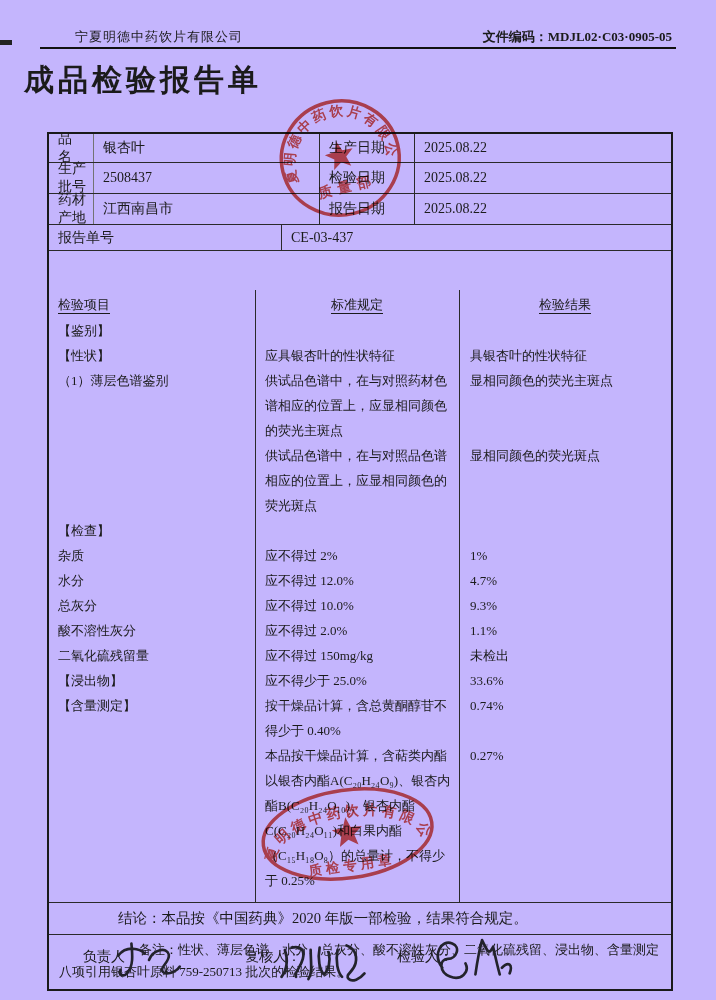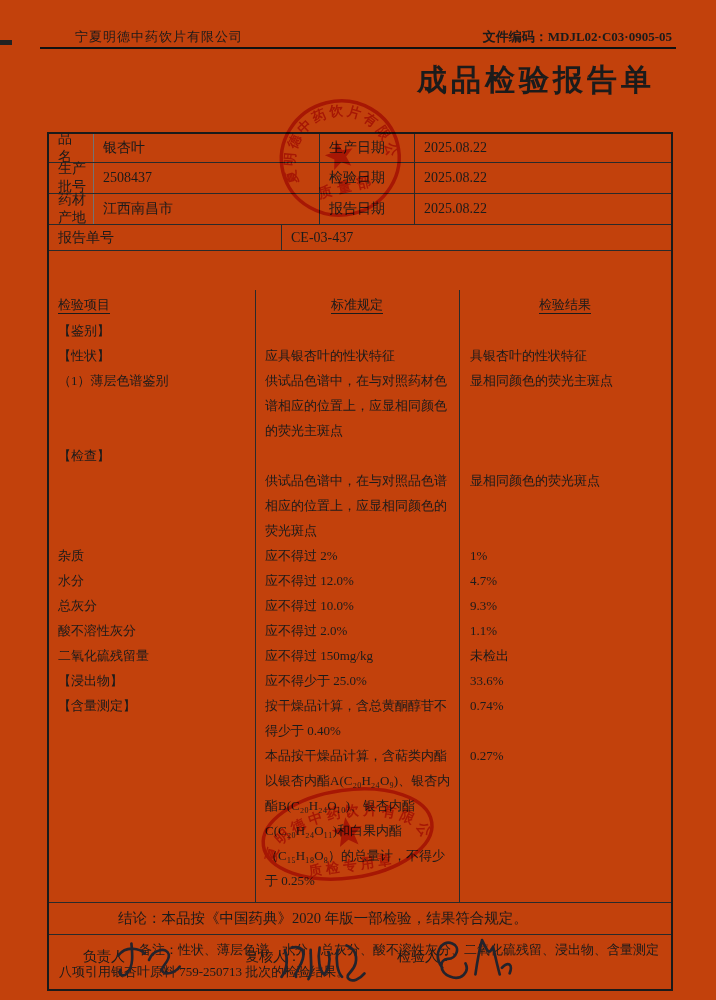--- a/index.html
+++ b/index.html
@@ -1,25 +1,25 @@
 <!DOCTYPE html>
 <html><head>
 <meta charset="utf-8">
 <style>
   html,body{margin:0;padding:0;background:#e8e8e8;}
   .page{
-    position:relative;width:716px;height:1000px;background:#c2410c;
+    position:relative;width:716px;height:1000px;background:#c4b5fd;
     font-family:"Liberation Serif","DejaVu Serif",serif;color:#1b1b1b;overflow:hidden;
   }
   .hdr-left{position:absolute;left:75px;top:28px;font-size:13px;letter-spacing:1px;}
   .hdr-right{position:absolute;right:44px;top:28px;font-size:13px;font-weight:bold;}
   .hdr-rule{position:absolute;left:40px;top:47px;width:636px;height:2px;background:#111;}
   .scan-mark{position:absolute;left:0;top:40px;width:12px;height:5px;background:#222;}
-  .title{position:absolute;left:0;top:60px;width:655px;text-align:right;
-    font-size:30px;font-weight:bold;letter-spacing:4px;}
+  .title{position:absolute;left:0;top:60px;width:655px;text-align:left;
+    font-size:30px;font-weight:bold;letter-spacing:4px;padding-left:24px;}
   .doc-table{position:absolute;left:47px;top:132px;width:622px;border:2px solid #1a1a1a;
     box-sizing:content-box;font-size:14px;}
   .irow{display:flex;border-bottom:1px solid #2a2a2a;}
   .irow>div{box-sizing:border-box;display:flex;align-items:center;padding-left:9px;}
   .i-l1{width:45px;border-right:1px solid #737373;}
   .i-v1{width:226px;border-right:1px solid #2a2a2a;}
   .i-l2{width:95px;border-right:1px solid #2a2a2a;}
   .i-v2{flex:1;}
   .i-l4{width:233px;border-right:1px solid #2a2a2a;}
   .i-v4{flex:1;padding-left:14px;}
@@ -108,29 +108,29 @@
         <div class="srow" style="min-height:25px">
           <div class="sc1">【性状】</div>
           <div class="sc2">应具银杏叶的性状特征</div>
           <div class="sc3">具银杏叶的性状特征</div>
         </div>
         <div class="srow" style="min-height:75px">
           <div class="sc1">（1）薄层色谱鉴别</div>
           <div class="sc2">供试品色谱中，在与对照药材色谱相应的位置上，应显相同颜色的荧光主斑点</div>
           <div class="sc3">显相同颜色的荧光主斑点</div>
         </div>
-        <div class="srow" style="min-height:25px">
-          <div class="sc1">【检查】</div>
-          <div class="sc2"></div>
-          <div class="sc3"></div>
-        </div>
         <div class="srow" style="min-height:75px">
           <div class="sc1"></div>
           <div class="sc2">供试品色谱中，在与对照品色谱相应的位置上，应显相同颜色的荧光斑点</div>
           <div class="sc3">显相同颜色的荧光斑点</div>
+        </div>
+        <div class="srow" style="min-height:25px">
+          <div class="sc1">【检查】</div>
+          <div class="sc2"></div>
+          <div class="sc3"></div>
         </div>
         <div class="srow" style="min-height:25px">
           <div class="sc1">杂质</div>
           <div class="sc2">应不得过 2%</div>
           <div class="sc3">1%</div>
         </div>
         <div class="srow" style="min-height:25px">
           <div class="sc1">水分</div>
           <div class="sc2">应不得过 12.0%</div>
           <div class="sc3">4.7%</div>

